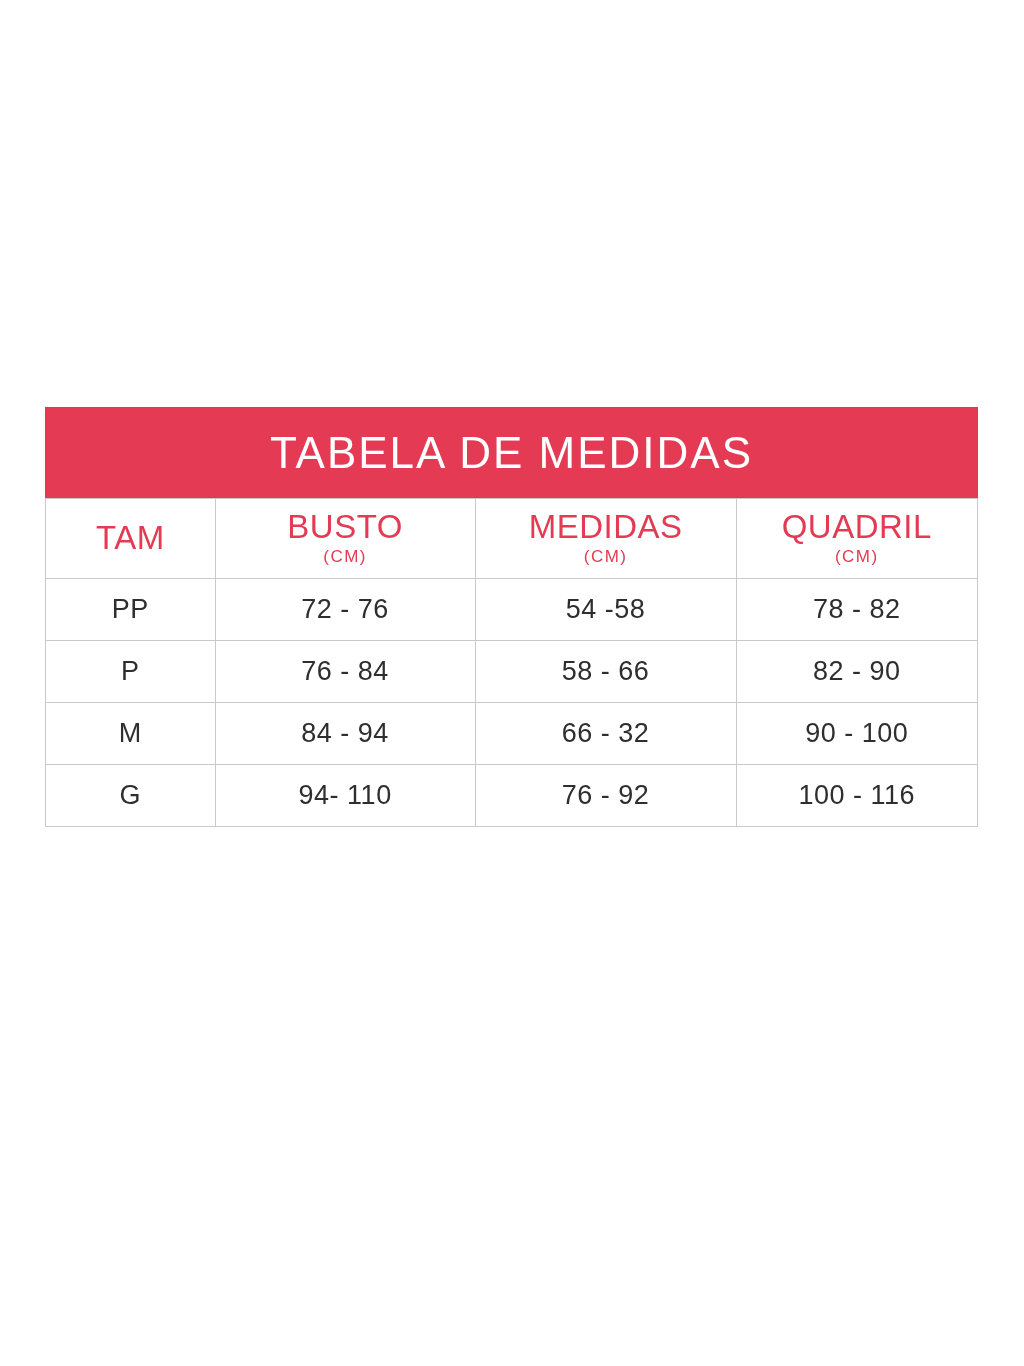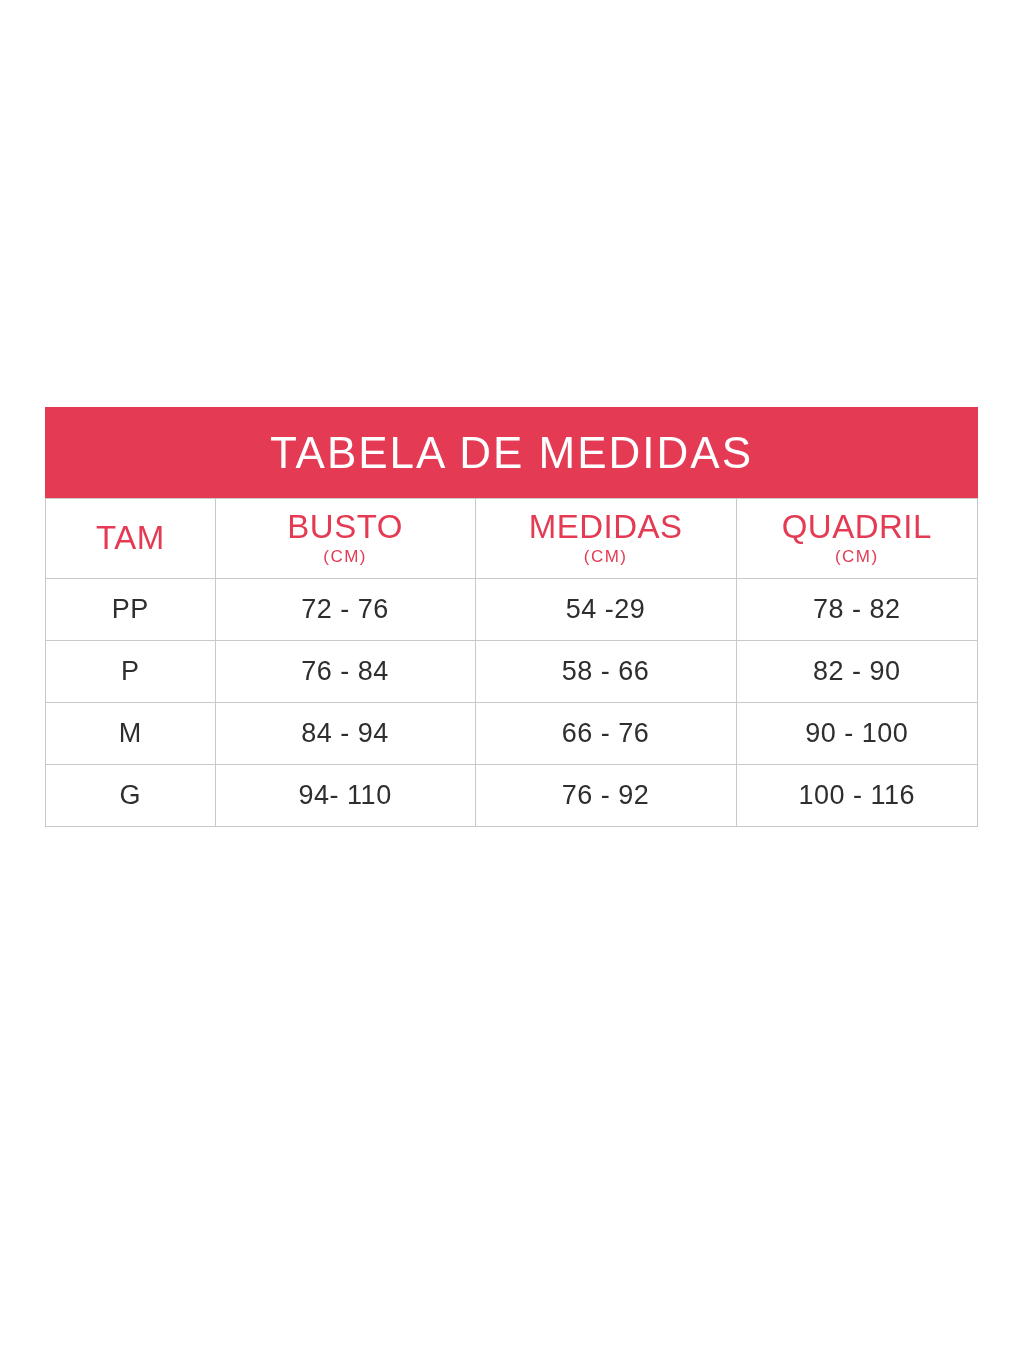--- a/index.html
+++ b/index.html
@@ -108,33 +108,33 @@
         <th>
           <span class="col-label">QUADRIL</span>
           <span class="col-unit">(CM)</span>
         </th>
       </tr>
     </thead>
     <tbody>
       <tr>
         <td>PP</td>
         <td>72 - 76</td>
-        <td>54 -29</td>
+        <td>54 -58</td>
         <td>78 - 82</td>
       </tr>
       <tr>
         <td>P</td>
         <td>76 - 84</td>
         <td>58 - 66</td>
         <td>82 - 90</td>
       </tr>
       <tr>
         <td>M</td>
         <td>84 - 94</td>
-        <td>66 - 76</td>
+        <td>66 - 32</td>
         <td>90 - 100</td>
       </tr>
       <tr>
         <td>G</td>
         <td>94- 110</td>
         <td>76 - 92</td>
         <td>100 - 116</td>
       </tr>
     </tbody>
   </table>

